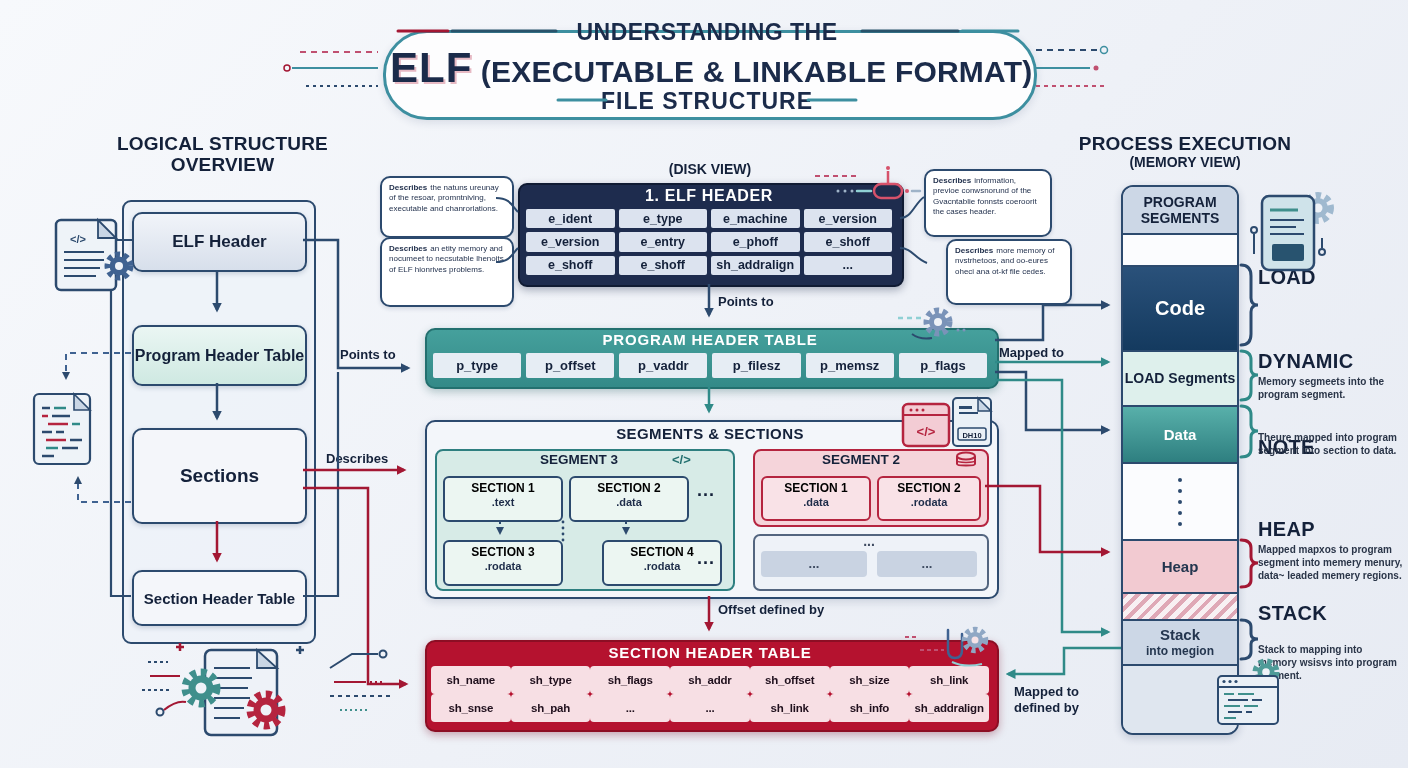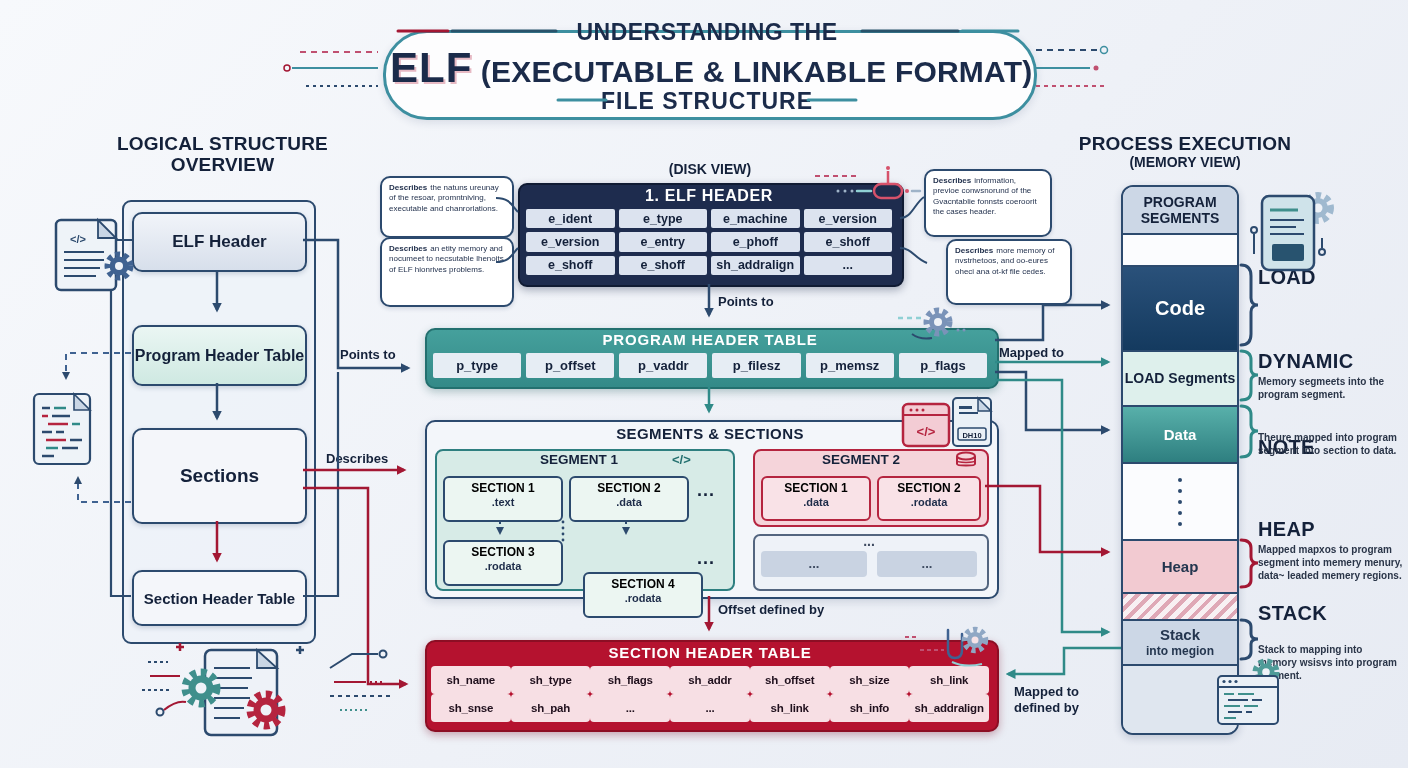--- a/index.html
+++ b/index.html
@@ -146,35 +146,35 @@
     <div class="cell">p_offset</div>
     <div class="cell">p_vaddr</div>
     <div class="cell">p_filesz</div>
     <div class="cell">p_memsz</div>
     <div class="cell">p_flags</div>
   </div>
 
   <div class="abs seg-wrap"></div>
   <div class="abs seg-title ctr z2">SEGMENTS &amp; SECTIONS</div>
   <div class="abs seg1 z2"></div>
-  <div class="abs seg1-title ctr z2">SEGMENT 1</div>
+  <div class="abs seg1-title ctr z2">SEGMENT 3</div>
   <div class="abs seg1-glyph z2">&lt;/&gt;</div>
   <div class="abs sec-cell sec-teal z2" style="left:443px;top:476px;width:116px;height:39px;">
     <div class="sec-name">SECTION 1</div>
     <div class="sec-sub">.text</div>
   </div>
   <div class="abs sec-cell sec-teal z2" style="left:569px;top:476px;width:116px;height:39px;">
     <div class="sec-name">SECTION 2</div>
     <div class="sec-sub">.data</div>
   </div>
   <div class="abs sec-cell sec-teal z2" style="left:443px;top:540px;width:116px;height:39px;">
     <div class="sec-name">SECTION 3</div>
     <div class="sec-sub">.rodata</div>
   </div>
-  <div class="abs sec-cell sec-teal z2" style="left:583px;top:540px;width:116px;height:39px;margin-top:32px;">
+  <div class="abs sec-cell sec-teal z2" style="left:602px;top:540px;width:116px;height:39px;">
     <div class="sec-name">SECTION 4</div>
     <div class="sec-sub">.rodata</div>
   </div>
   <div class="abs segdots z2" style="left:697px;top:480px;">...</div>
   <div class="abs segdots z2" style="left:697px;top:548px;">...</div>
   <div class="abs seg2 z2"></div>
   <div class="abs seg2-title ctr z2">SEGMENT 2</div>
   <div class="abs sec-cell sec-pink z2" style="left:761px;top:476px;width:106px;height:38px;">
     <div class="sec-name">SECTION 1</div>
     <div class="sec-sub">.data</div>

